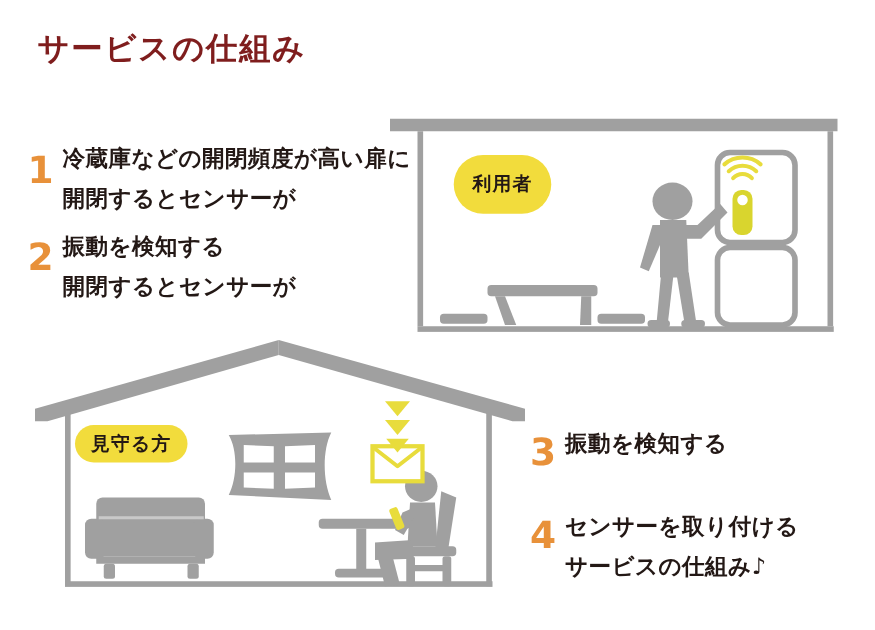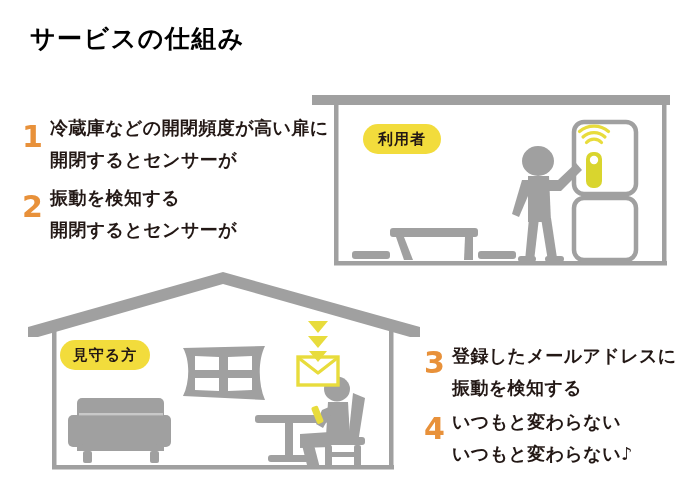--- a/index.html
+++ b/index.html
@@ -21,21 +21,21 @@
     width: 700px;
     height: 504px;
   }
   .page-title {
     position: absolute;
     left: 30px;
     top: 22px;
     font-size: 25px;
     font-weight: 700;
     letter-spacing: 1.5px;
-    color: #000000;
+    color: #7f1d1d;
     white-space: nowrap;
   }
   .step {
     position: absolute;
     display: flex;
     align-items: flex-start;
   }
   .step-num {
     font-size: 30px;
     font-weight: 700;
@@ -72,21 +72,21 @@
     border-radius: 999px;
     font-size: 15px;
     font-weight: 700;
     color: #231815;
     letter-spacing: 1px;
     display: flex;
     align-items: center;
     justify-content: center;
     white-space: nowrap;
   }
-  .badge-user { left: 363px; top: 124px; width: 78px; height: 30px; }
+  .badge-user { left: 363px; top: 124px; width: 78px; height: 47px; }
   .badge-watcher { left: 60px; top: 340px; width: 90px; height: 30px; }
 </style>
 </head>
 <body>
 
 <svg id="canvas" viewBox="0 0 700 504" xmlns="http://www.w3.org/2000/svg">
 
   <g>
 
     <rect x="312" y="95" width="358" height="10" fill="#A0A0A0"></rect>
@@ -227,27 +227,26 @@
   <span class="step-num">2</span>
   <span class="step-text">
     <div>振動を検知する</div>
     <div>開閉するとセンサーが</div>
   </span>
 </div>
 
 <div class="step step-3">
   <span class="step-num">3</span>
   <span class="step-text">
-    <div>登録したメールアドレスに</div>
     <div>振動を検知する</div>
   </span>
 </div>
 
 <div class="step step-4">
   <span class="step-num">4</span>
   <span class="step-text">
-    <div>いつもと変わらない</div>
-    <div>いつもと変わらない♪</div>
+    <div>センサーを取り付ける</div>
+    <div>サービスの仕組み♪</div>
   </span>
 </div>
 
 <div class="badge badge-user">利用者</div>
 <div class="badge badge-watcher">見守る方</div>
 
 </body></html>

